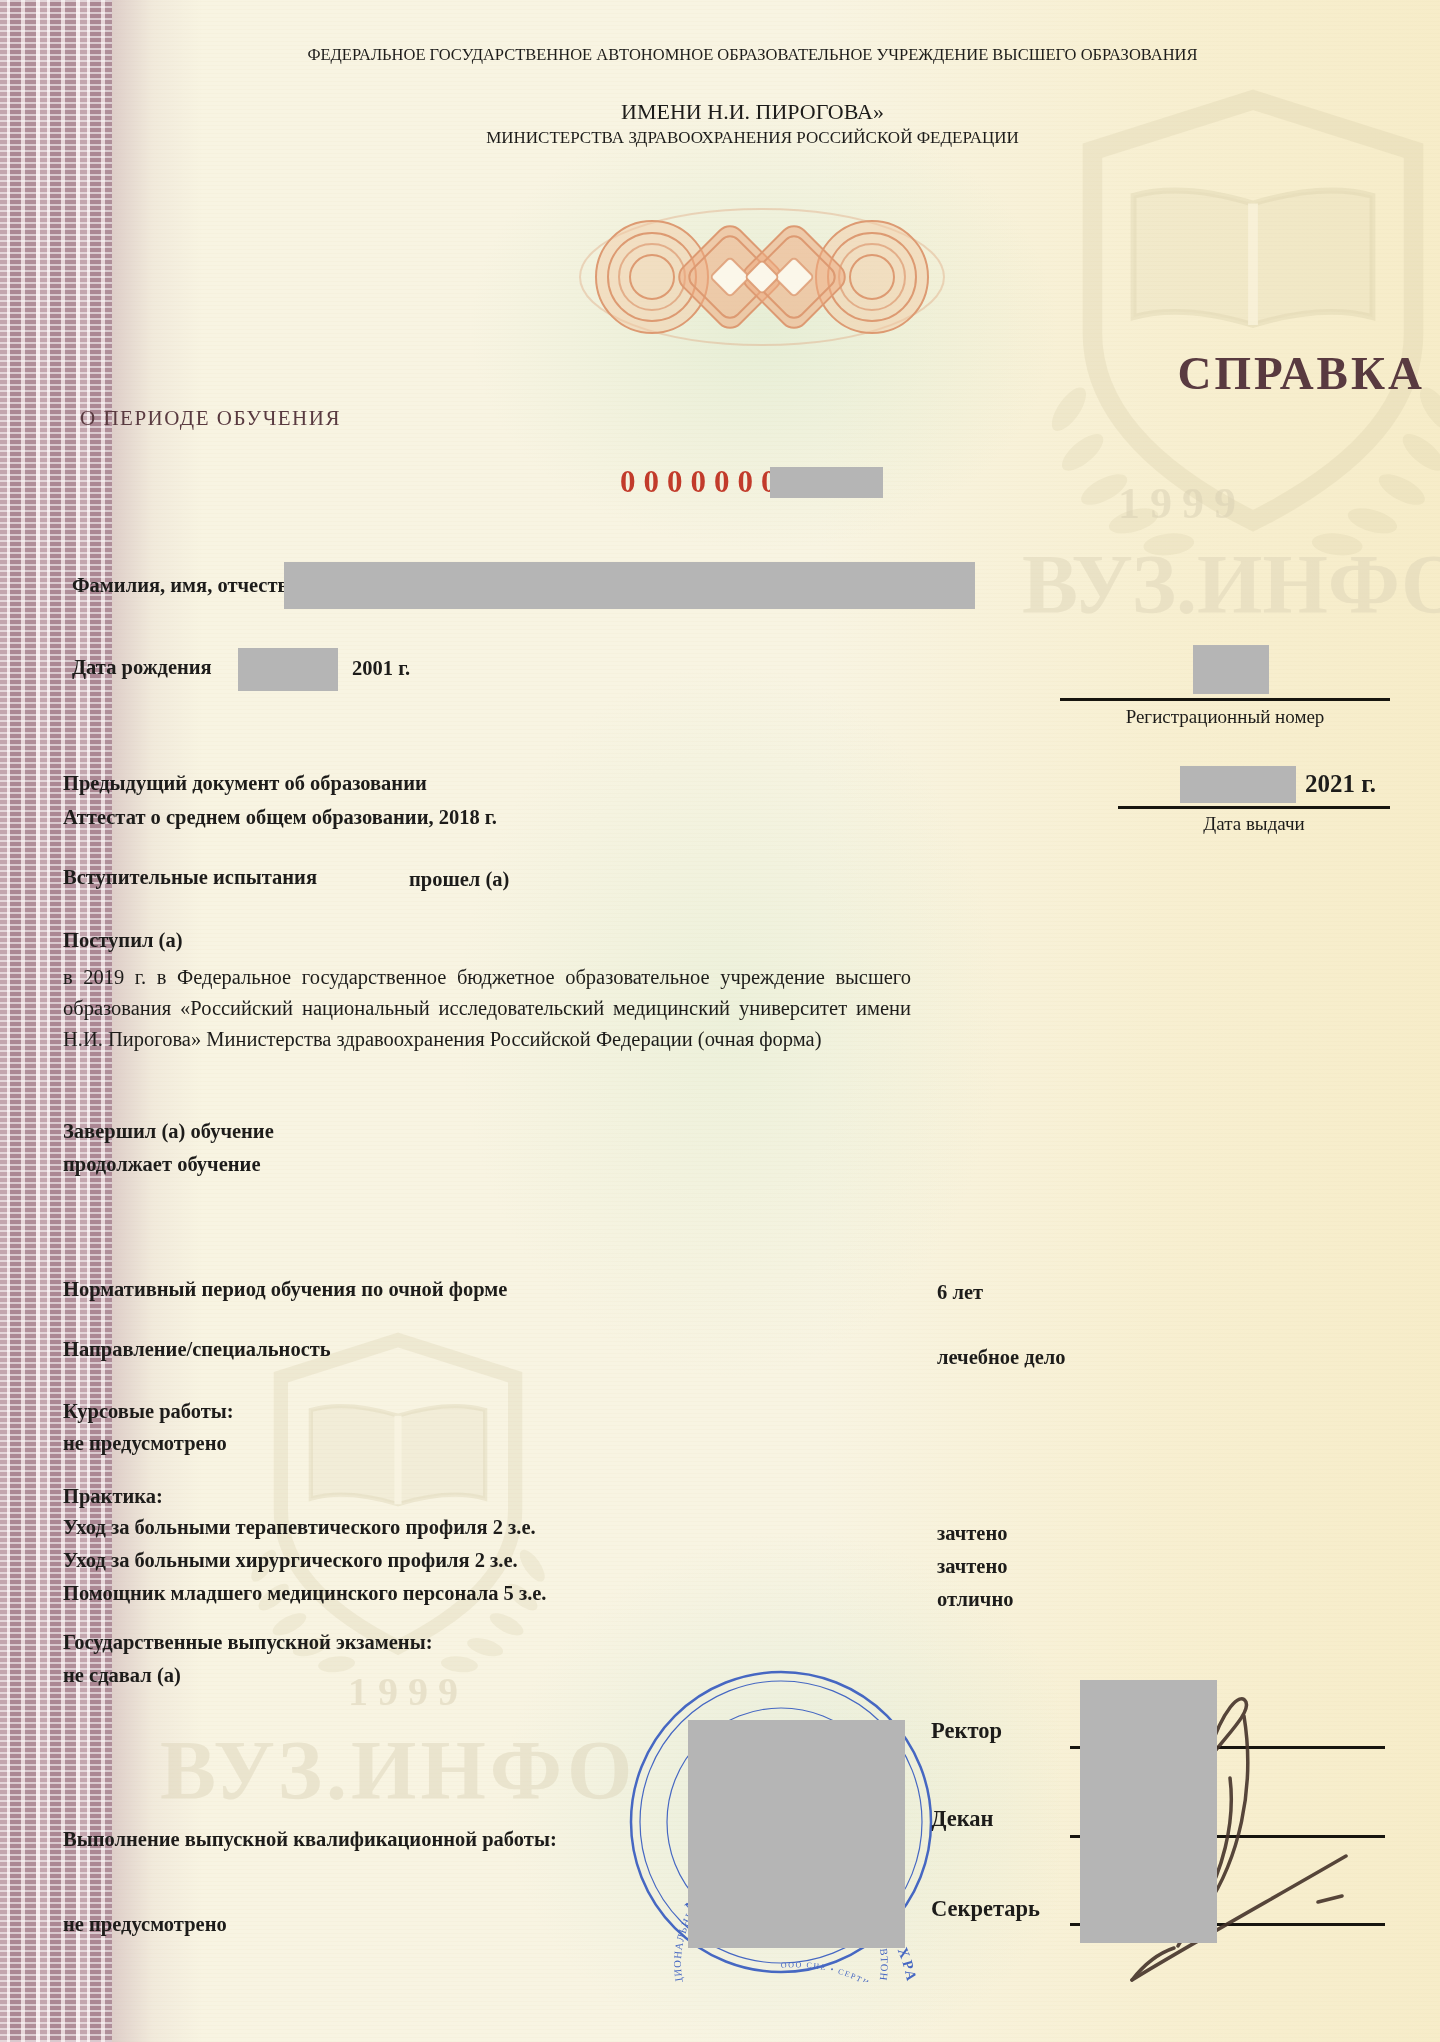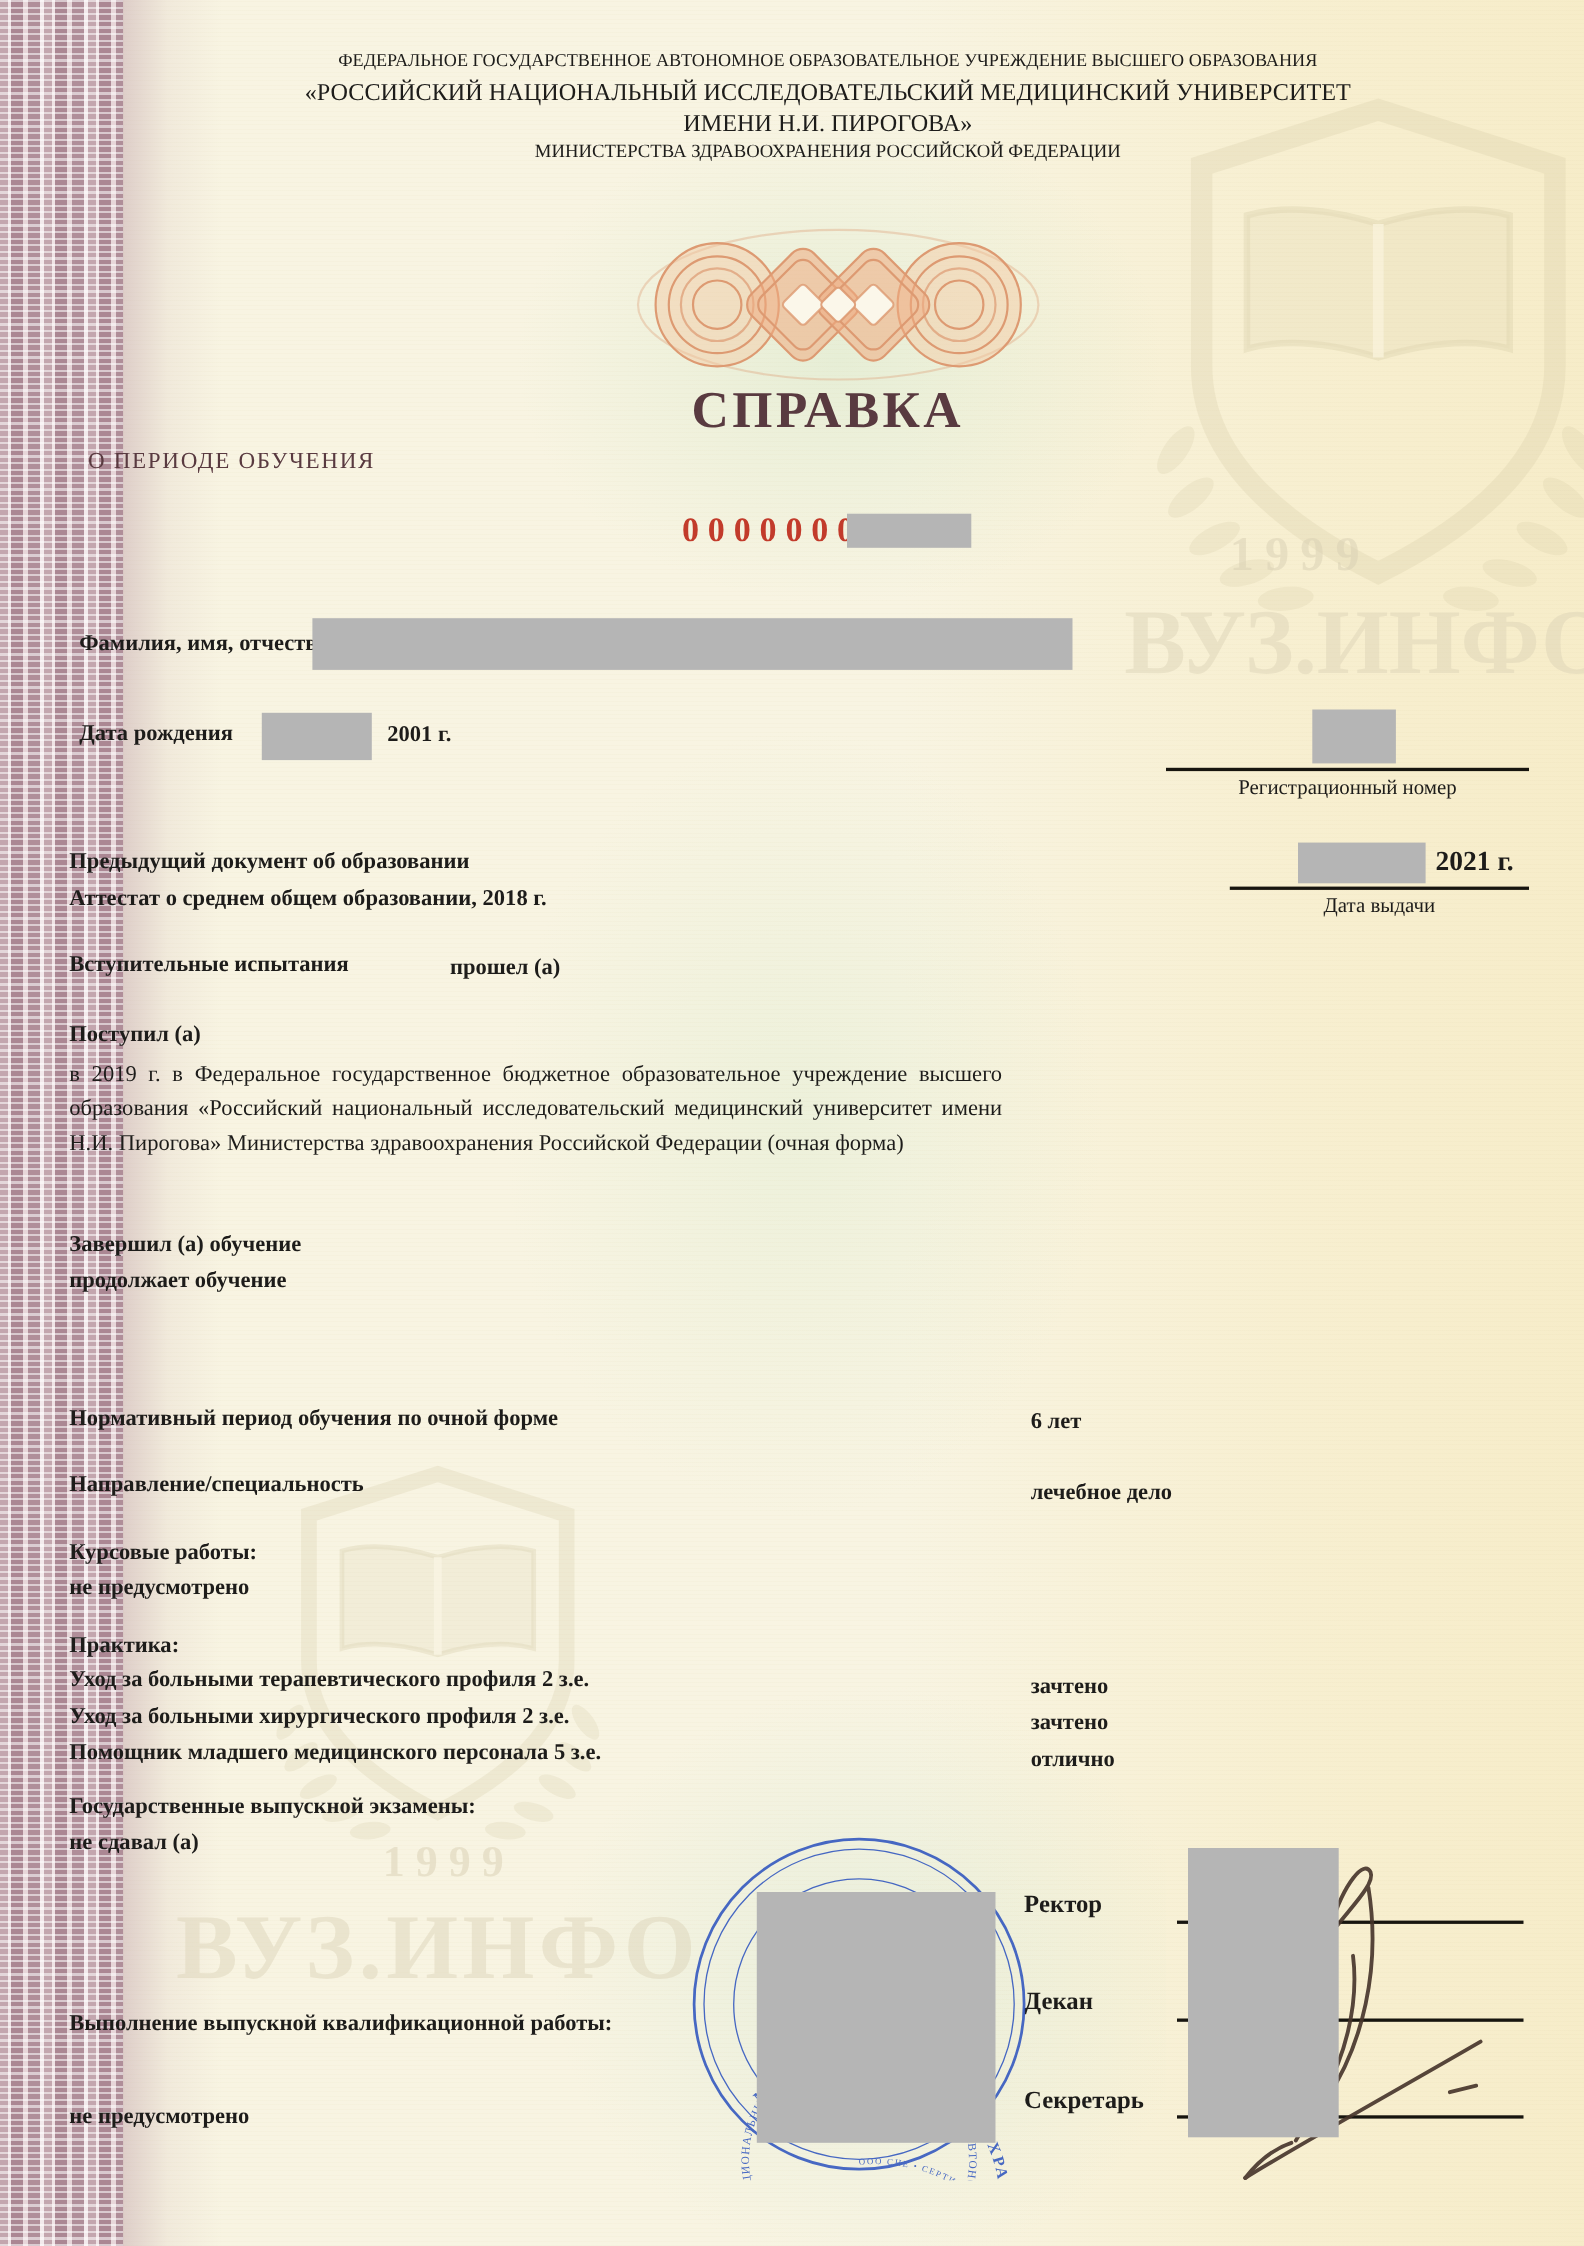--- a/index.html
+++ b/index.html
@@ -35,21 +35,21 @@
   .wm-brand{font-size:84px;letter-spacing:4px;}
   .wm-year{font-size:44px;letter-spacing:10px;opacity:.5;color:var(--c-watermark,#d9d0b4);font-weight:bold;}
   .wm-svg{opacity:.5;}
   
   .hdr{left:80px;width:1345px;text-align:center;font-weight:normal;line-height:1.15;}
   .h1{font-size:16.5px;}
   .h2{font-size:22px;}
   .h3{font-size:22px;}
   .h4{font-size:17px;}
   
-  .doc-title{left:80px;width:1345px;text-align:center;font-weight:bold;font-size:47px;
+  .doc-title{left:80px;width:1345px;text-align:right;font-weight:bold;font-size:47px;
     letter-spacing:3px;color:var(--c-title,#593a40);}
   .doc-sub{left:80px;width:1345px;font-size:21px;letter-spacing:1.5px;
     color:var(--c-title,#593a40);}
   .serial{font-weight:bold;font-size:31px;letter-spacing:8px;color:var(--c-serial,#c23b2b);}
   
   .lbl{font-weight:bold;font-size:20.5px;white-space:nowrap;}
   .val{font-size:20.5px;white-space:nowrap;font-weight:bold;}
   .para{font-size:20.5px;line-height:31px;text-align:justify;}
   .small-lbl{font-size:19px;text-align:center;}
   .redact{background:var(--c-redaction,#b5b5b5);}
@@ -97,21 +97,20 @@
   <div class="abs wm-year" style="left:1118px;top:478px">1999</div>
   <div class="abs wm-text wm-brand" style="left:1022px;top:536px;letter-spacing:0">ВУЗ.ИНФО</div>
 
   <svg class="abs wm-svg" style="left:168px;top:1330px" width="460" height="350" viewBox="0 0 480 490">
       <use href="#wm-shield"></use>
     </svg>
   <div class="abs wm-year" style="left:348px;top:1668px;font-size:40px">1999</div>
   <div class="abs wm-text wm-brand" style="left:160px;top:1722px">ВУЗ.ИНФО</div>
 
   <div class="abs hdr h1" style="top:46px">ФЕДЕРАЛЬНОЕ ГОСУДАРСТВЕННОЕ АВТОНОМНОЕ ОБРАЗОВАТЕЛЬНОЕ УЧРЕЖДЕНИЕ ВЫСШЕГО ОБРАЗОВАНИЯ</div>
-  <div class="abs hdr h2" style="top:71px">«РОССИЙСКИЙ НАЦИОНАЛЬНЫЙ ИССЛЕДОВАТЕЛЬСКИЙ МЕДИЦИНСКИЙ УНИВЕРСИТЕТ</div>
   <div class="abs hdr h4" style="top:128px">МИНИСТЕРСТВА ЗДРАВООХРАНЕНИЯ РОССИЙСКОЙ ФЕДЕРАЦИИ</div>
   <div class="abs hdr h3" style="top:99px">ИМЕНИ Н.И. ПИРОГОВА»</div>
 
   <svg class="abs" style="left:572px;top:198px" width="380" height="158" viewBox="0 0 380 158">
     <g stroke="var(--c-ornament,#dd9a72)" fill="none" stroke-width="2">
       <ellipse cx="190" cy="79" rx="182" ry="68" stroke="rgba(221,154,114,.35)"></ellipse>
       <g>
         <circle cx="80" cy="79" r="56" fill="rgba(244,199,162,.45)"></circle>
         <circle cx="80" cy="79" r="44"></circle>
           <circle cx="80" cy="79" r="33" stroke="rgba(221,154,114,.7)"></circle>

